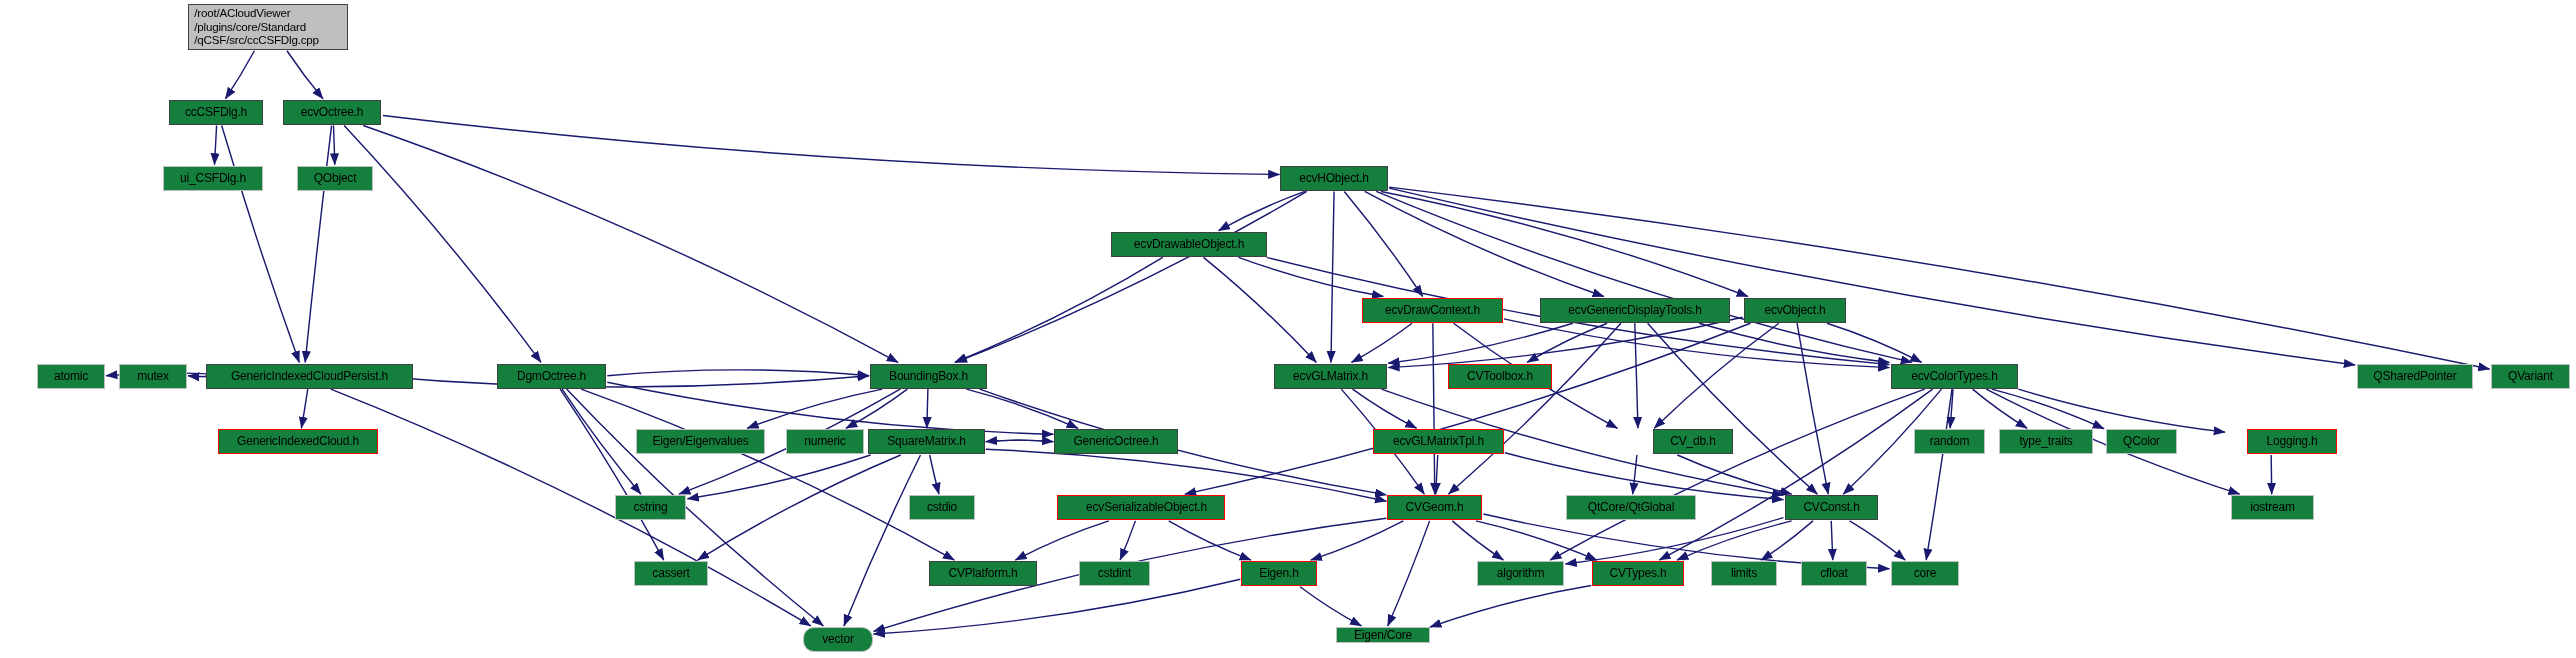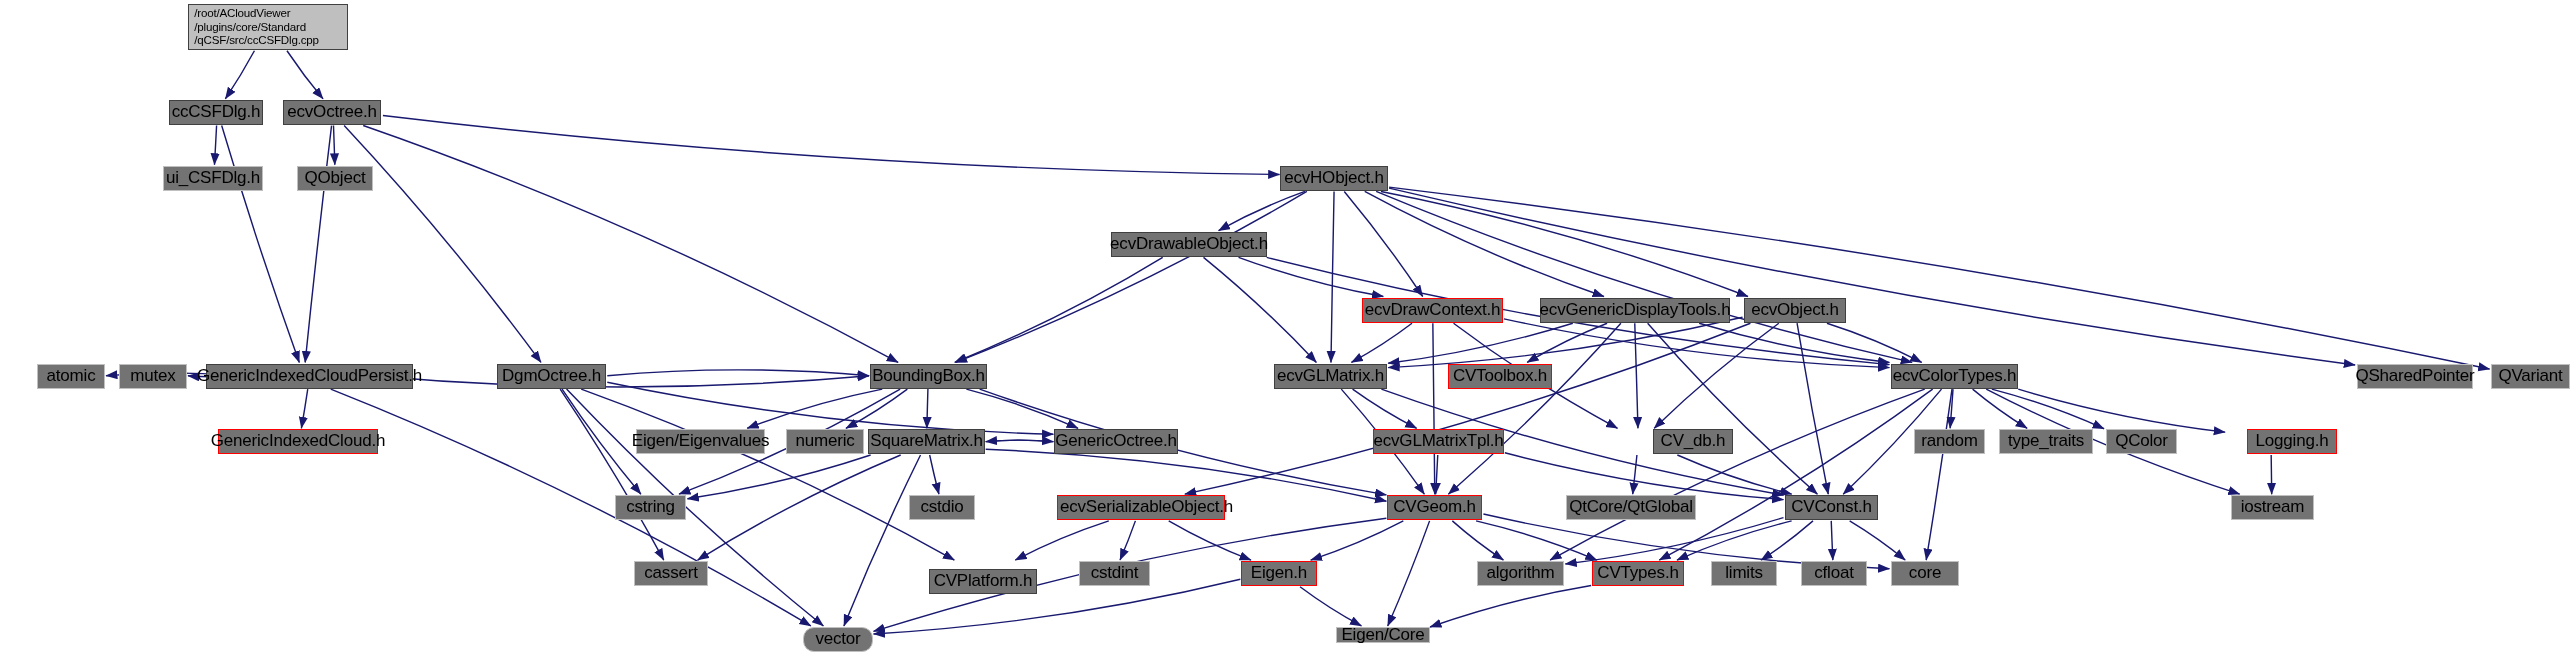--- a/index.html
+++ b/index.html
@@ -20,24 +20,24 @@
   }
   .node{
     position:absolute;
     box-sizing:border-box;
     display:flex;
     align-items:center;
     justify-content:center;
     text-align:center;
     white-space:pre;
     line-height:1.18;
-    background:#737373;
+    background:#15803d;
     border:0.9px solid #c0c0c0;
     color:#000000;
-    font-size:17px;
+    font-size:12px;
     letter-spacing:-0.2px;
     z-index:5;
   }
   
   .k-root{
     background:#bfbfbf;
     border:0.9px solid #404040;
     text-align:left;
     justify-content:flex-start;
     padding:2.7px 5.3px;
@@ -193,21 +193,21 @@
       <div class="node k-ext" style="left: 2106px; top: 429px; width: 71px; height: 25px;">QColor</div>
       <div class="node k-red" style="left: 2227px; top: 429px; width: 90px; height: 25px; margin-left: 20px;">Logging.h</div>
       <div class="node k-ext" style="left: 615px; top: 495px; width: 71px; height: 25px;">cstring</div>
       <div class="node k-ext" style="left: 909px; top: 495px; width: 66px; height: 25px;">cstdio</div>
       <div class="node k-red" style="left: 1057px; top: 495px; width: 168px; height: 25px; padding-left: 11px;">ecvSerializableObject.h</div>
       <div class="node k-red" style="left: 1387px; top: 495px; width: 95px; height: 25px;">CVGeom.h</div>
       <div class="node k-ext" style="left: 1566px; top: 495px; width: 130px; height: 25px;">QtCore/QtGlobal</div>
       <div class="node k-local" style="left: 1785px; top: 495px; width: 93px; height: 25px;">CVConst.h</div>
       <div class="node k-ext" style="left: 2231px; top: 495px; width: 83px; height: 25px;">iostream</div>
       <div class="node k-ext" style="left: 634px; top: 561px; width: 74px; height: 25px;">cassert</div>
-      <div class="node k-thick" style="left: 929px; top: 561px; width: 108px; height: 25px; margin-top: 8px;">CVPlatform.h</div>
+      <div class="node k-thick" style="left: 929px; top: 561px; width: 108px; height: 25px;">CVPlatform.h</div>
       <div class="node k-ext" style="left: 1079px; top: 561px; width: 71px; height: 25px;">cstdint</div>
       <div class="node k-red" style="left: 1241px; top: 561px; width: 76px; height: 25px;">Eigen.h</div>
       <div class="node k-ext" style="left: 1477px; top: 561px; width: 87px; height: 25px;">algorithm</div>
       <div class="node k-red" style="left: 1592px; top: 561px; width: 92px; height: 25px;">CVTypes.h</div>
       <div class="node k-ext" style="left: 1711px; top: 561px; width: 66px; height: 25px;">limits</div>
       <div class="node k-ext" style="left: 1801px; top: 561px; width: 66px; height: 25px;">cfloat</div>
       <div class="node k-ext" style="left: 1891px; top: 561px; width: 68px; height: 25px;">core</div>
       <div class="node k-ext" style="left: 803px; top: 627px; width: 70px; height: 25px; border-radius: 11px;">vector</div>
       <div class="node k-ext" style="left: 1336px; top: 627px; width: 94px; height: 16px;">Eigen/Core</div>
     </div>

